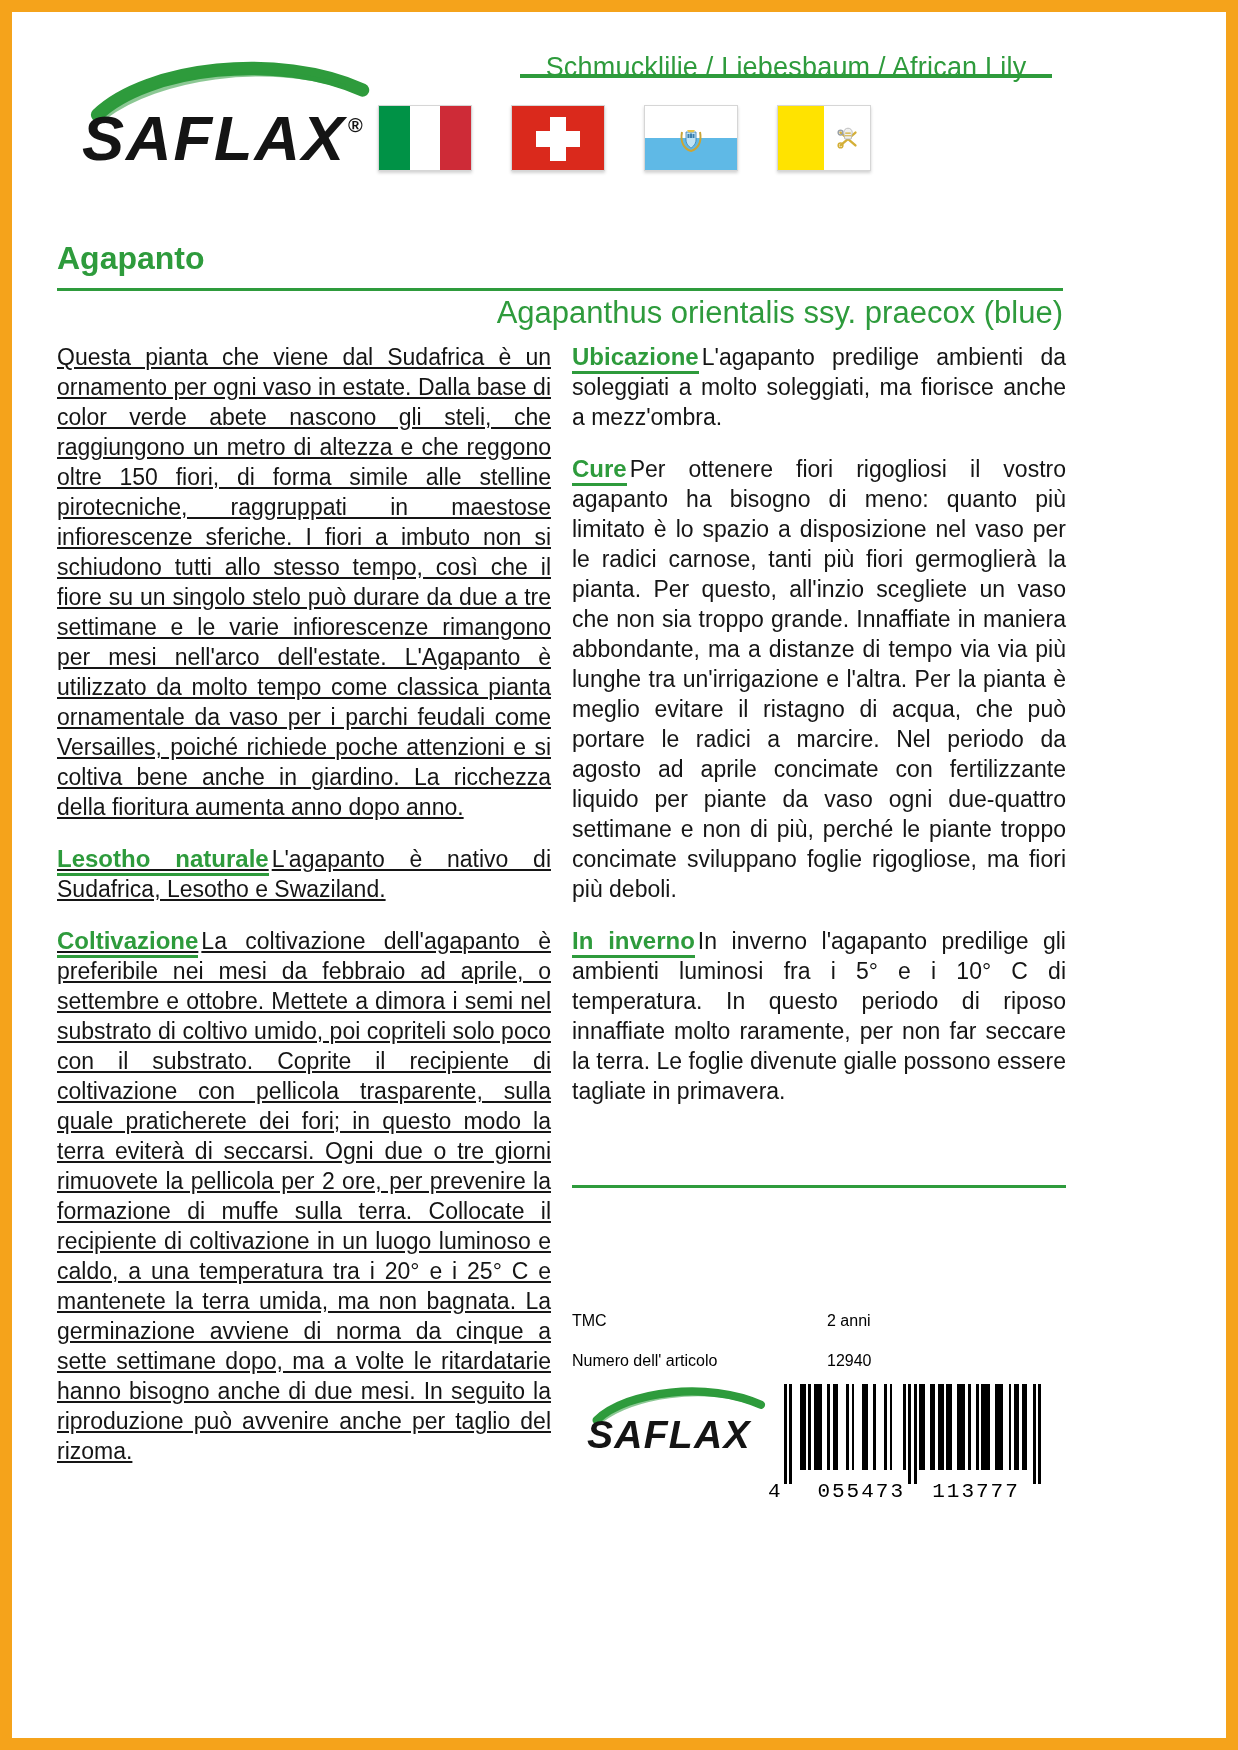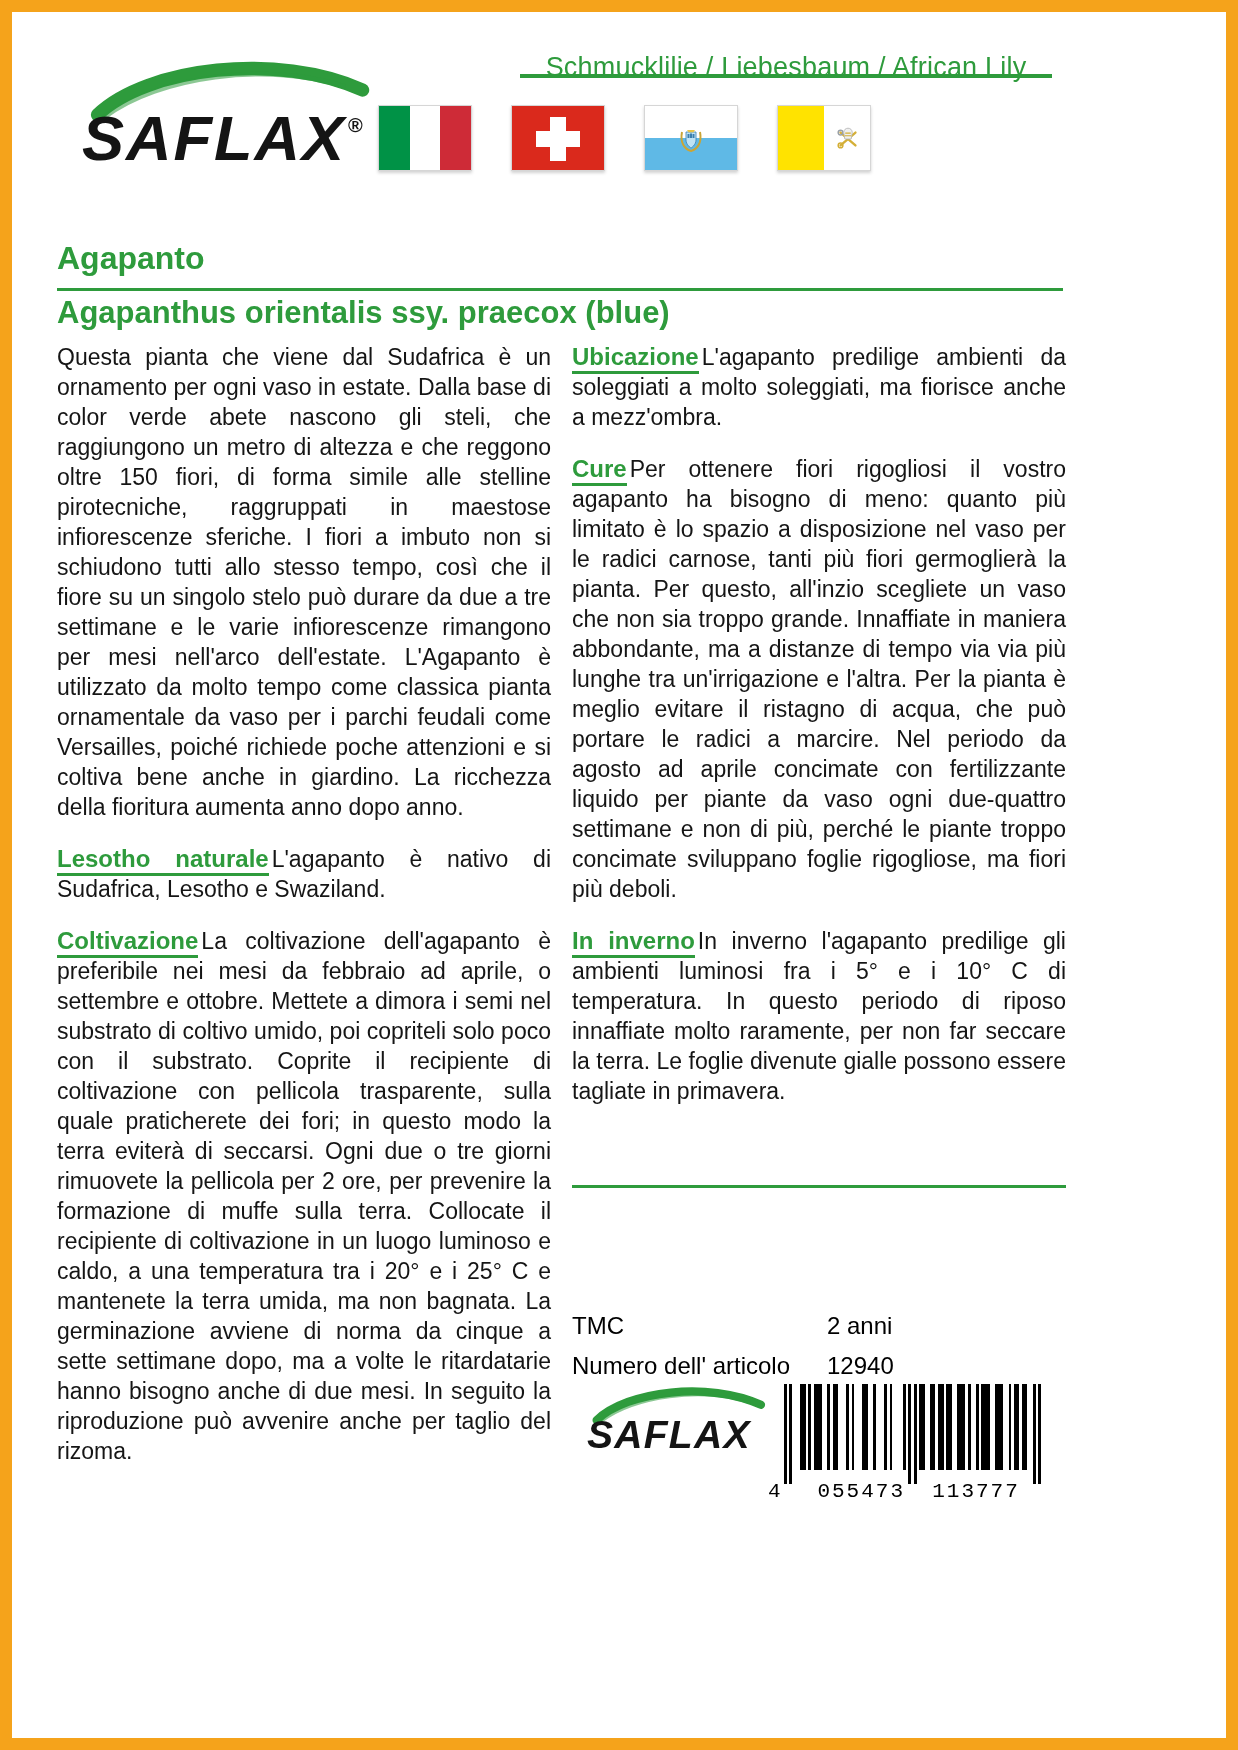--- a/index.html
+++ b/index.html
@@ -56,44 +56,44 @@
   .title{
     position:absolute; left:45px; top:228px;
     color:var(--c-green, #2e9b3c); font-size:32px; font-weight:700;
   }
   .title-rule{
     position:absolute; left:45px; top:276px; width:1006px; height:3px;
     background:var(--c-green, #2e9b3c);
   }
   .subtitle{
     position:absolute; left:45px; top:283px; width:1006px;
-    color:var(--c-green, #2e9b3c);
-    font-size:31px; font-weight:700;
+    text-align:right; color:var(--c-green, #2e9b3c);
+    font-size:31px; font-weight:400;
   }
 
   
   .col{
     position:absolute; top:330px; width:494px;
     font-size:23px; line-height:30px; text-align:justify; color:#151515;
   }
-  .col.left{ left:45px; }
+  .col.left{ left:45px;text-decoration:underline; }
   .col.right{ left:560px; }
   .col p + p{ margin-top:22px; }
   .sec-head{
     color:var(--c-green, #2e9b3c); font-weight:700; font-size:24px;
     border-bottom:3px solid var(--c-green, #2e9b3c);
     padding-bottom:1px; margin-right:3px;
   }
 
   
   .info-rule{
     position:absolute; left:560px; top:1173px; width:494px; height:3px;
     background:var(--c-green, #2e9b3c);
   }
-  .info-row{ position:absolute; left:560px; width:494px; font-size:24px; color:#000; }
+  .info-row{ position:absolute; left:560px; width:494px; font-size:16px; color:#000; }
   .info-row.r1{ top:1300px; }
   .info-row.r2{ top:1340px; }
   .info-row .value{ position:absolute; left:255px; }
 
   
   .barcode{ position:absolute; left:756px; top:1372px; width:274px; height:122px; }
   .barcode svg{ position:absolute; left:16px; top:0; width:257px; height:100px; fill:#000; }
   .bc-digit{
     position:absolute; top:96px;
     font-family:"Liberation Mono", monospace;

